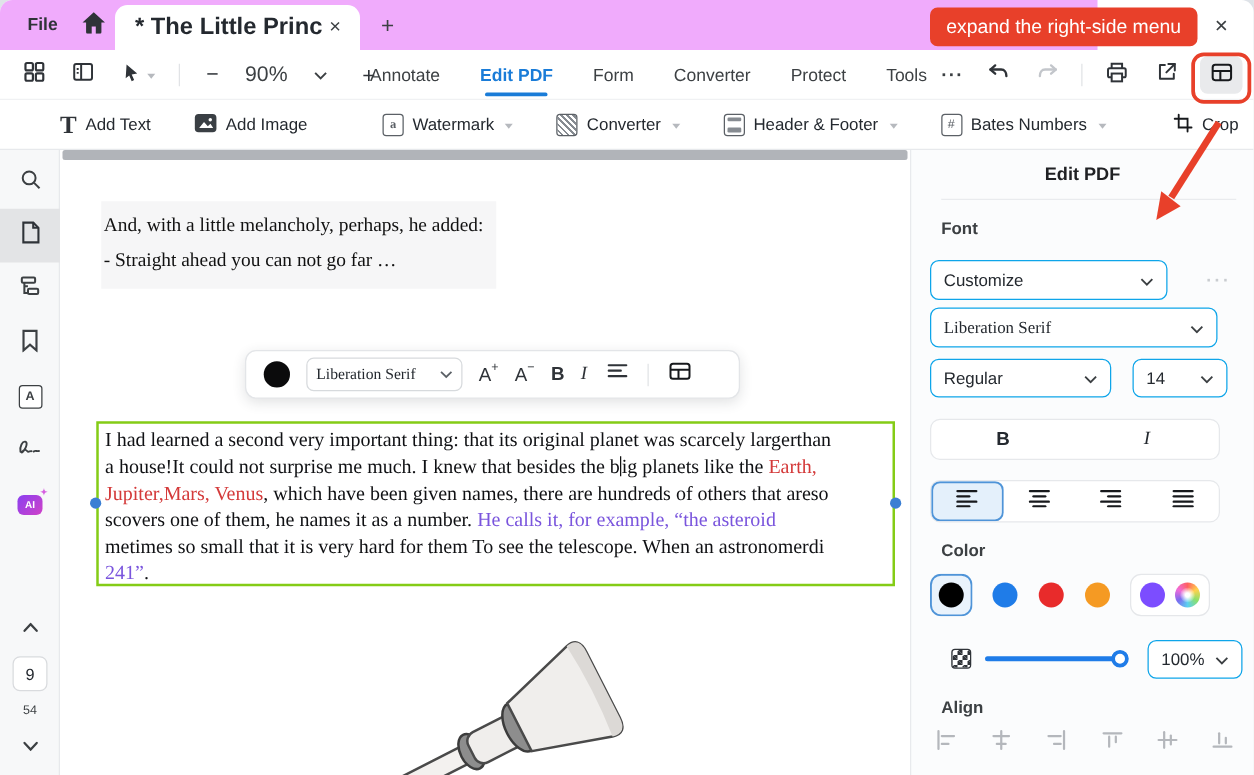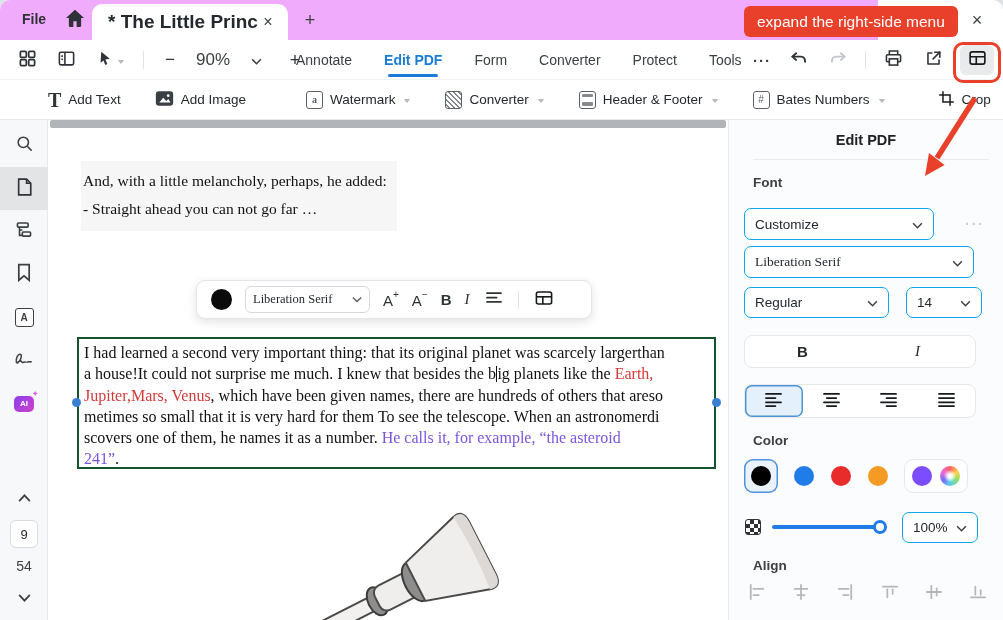--- a/index.html
+++ b/index.html
@@ -44,38 +44,38 @@
   .mini-doc.hf::before { top:2px; } .mini-doc.hf::after { bottom:2px; }
 
   
   .sidebar { position:absolute; left:0; top:120px; width:48px; height:500px; background:#f7f8f9; border-right:1px solid #e7e9ec; }
   .sb-item { width:48px; height:43px; display:flex; align-items:center; justify-content:center; cursor:pointer; }
   .sb-item.selected { background:#e3e4e6; }
   .ai-badge { width:20px; height:16px; border-radius:5px; background:linear-gradient(135deg,#8a3ff0,#d042c8); color:#fff; font-size:8px; font-weight:bold; display:flex; align-items:center; justify-content:center; position:relative; }
   .ai-badge::after { content:"✦"; position:absolute; right:-4px; top:-6px; font-size:7px; color:#d65fe0; }
   .pager { position:absolute; left:0; bottom:10px; width:48px; display:flex; flex-direction:column; align-items:center; gap:10px; }
   .page-input { width:28px; height:28px; background:#fff; border:1px solid #d9dbde; border-radius:6px; font-size:13px; color:#24292f; display:flex; align-items:center; justify-content:center; }
-  .page-total { font-size:14px; color:#3c4043; }
+  .page-total { font-size:10px; color:#3c4043; }
 
   
   .doc-area { position:absolute; left:48px; top:120px; width:680px; height:500px; background:#fff; overflow:hidden; }
   .hscroll { position:absolute; left:2px; top:0; width:676px; height:8px; background:#b1b4b9; border-radius:2px; }
   .para { position:absolute; left:33px; top:41px; background:#f6f6f7; padding:6px 10px 8px 2px; font-family:"Liberation Serif",serif; font-size:15.5px; color:#111; line-height:28px; }
 
   .inline-toolbar { position:absolute; left:148px; top:160px; width:396px; height:39px; background:#fff; border:1px solid #e3e5e8; border-radius:9px; box-shadow:0 3px 10px rgba(40,50,60,.14); display:flex; align-items:center; gap:13px; padding:0 14px; }
   .color-dot { width:21px; height:21px; border-radius:50%; background:#0b0b0c; cursor:pointer; }
   .font-select { display:flex; align-items:center; justify-content:space-between; width:125px; height:27px; border:1px solid #d7dadd; border-radius:6px; padding:0 7px; cursor:pointer; }
   .font-select span { font-family:"Liberation Serif",serif; font-size:12.5px; color:#24292f; }
   .fmt-btn { font-size:15px; color:#2f3338; cursor:pointer; position:relative; }
   .fmt-b { font-weight:bold; }
   .fmt-i { font-family:"Liberation Serif",serif; font-style:italic; }
   .a-size { font-size:15px; color:#2f3338; }
   .a-size sup { font-size:10px; position:relative; top:-2px; }
 
-  .textbox { position:absolute; left:29px; top:217px; width:639px; height:132px; border:2px solid #14532d; padding:3px 0 0 5px; font-family:"Liberation Serif",serif; font-size:16px; line-height:21.3px; white-space:nowrap; cursor:text; }
+  .textbox { position:absolute; left:29px; top:217px; width:639px; height:132px; border:2px solid #84cc16; padding:3px 0 0 5px; font-family:"Liberation Serif",serif; font-size:16px; line-height:21.3px; white-space:nowrap; cursor:text; }
   .seg-k { color:#101114; } .seg-r { color:#d43a3a; } .seg-p { color:#7a55dd; }
   .caret { display:inline-block; width:1.5px; height:16px; background:#111; vertical-align:-3px; }
   .handle { position:absolute; width:9px; height:9px; border-radius:50%; background:#3b7fd4; }
   .handle.left { left:-7px; top:59px; } .handle.right { right:-7px; top:59px; }
 
   .telescope { position:absolute; left:240px; top:368px; }
 
   
   .panel { position:absolute; left:728px; top:120px; width:275px; height:500px; background:#fbfcfd; border-left:1px solid #e8eaed; }
   .panel-title { position:absolute; left:0; top:12px; width:100%; text-align:center; font-size:14.5px; font-weight:bold; color:#202124; }
@@ -89,21 +89,21 @@
   .align-row { position:absolute; left:15px; top:264px; width:232px; height:34px; background:#fff; border:1px solid #e6e8eb; border-radius:8px; display:flex; }
   .align-cell { flex:1; display:flex; align-items:center; justify-content:center; cursor:pointer; border-radius:7px; }
   .align-cell.selected { background:#e4f0fb; box-shadow:inset 0 0 0 1.5px #4f94d8; }
   .swatch-row { position:absolute; left:15px; top:338px; height:36px; display:flex; align-items:center; }
   .swatch { width:20px; height:20px; border-radius:50%; cursor:pointer; }
   .swatch-sel { width:34px; height:34px; border-radius:9px; background:#eaf3fc; box-shadow:inset 0 0 0 1.5px #4f94d8; display:flex; align-items:center; justify-content:center; margin-right:16px; }
   .swatch-gap { margin-right:17px; }
   .swatch-group { width:64px; height:34px; border:1px solid #e5e7ea; border-radius:9px; background:#fff; display:flex; align-items:center; justify-content:space-evenly; margin-left:16px; }
   .sw-rainbow { background:conic-gradient(from 0deg,#ff6161,#ffd24d,#8be06b,#5bd0f0,#7b6bf0,#f06bd8,#ff6161); position:relative; }
   .sw-rainbow::after { content:""; position:absolute; inset:4px; border-radius:50%; background:radial-gradient(circle,#fff 20%,rgba(255,255,255,0) 75%); }
-  .opacity-row { position:absolute; left:16px; top:390px; width:240px; height:34px; display:flex; align-items:center; }
+  .opacity-row { position:absolute; left:32px; top:390px; width:240px; height:34px; display:flex; align-items:center; }
   .checker { width:16px; height:16px; border:1.6px solid #2f3338; border-radius:3px; background:linear-gradient(45deg,#2f3338 25%,transparent 25%,transparent 75%,#2f3338 75%), linear-gradient(45deg,#2f3338 25%,#fff 25%,#fff 75%,#2f3338 75%); background-size:8px 8px; background-position:0 0,4px 4px; }
   .slider { position:relative; width:108px; height:4px; background:#1f7ce8; border-radius:2px; margin-left:11px; cursor:pointer; }
   .slider-handle { position:absolute; right:-7px; top:-5px; width:14px; height:14px; background:#fff; border:3px solid #1f7ce8; border-radius:50%; }
   .obj-align-row { position:absolute; left:16px; top:462px; width:245px; display:flex; justify-content:space-between; }
   .obj-align-row .icon-btn { width:24px; height:24px; }
 
   
   .hl-box { position:absolute; left:953px; top:42px; width:48px; height:41px; border:3px solid #e8402a; border-radius:10px; pointer-events:none; }
   .arrow-svg { position:absolute; left:913px; top:92px; pointer-events:none; }
 </style>
@@ -353,22 +353,22 @@
               <line x1="2.5" y1="8.5" x2="21.5" y2="8.5"></line>
               <line x1="10.5" y1="8.5" x2="10.5" y2="17.5"></line>
             </svg></span>
         </span>
     </div>
 
     <div class="textbox">
       <div><span class="seg-k">I had learned a second very important thing: that its original planet was scarcely largerthan</span></div>
       <div><span class="seg-k"> a house!It could not surprise me much. I knew that besides the b</span><span class="caret"></span><span class="seg-k">ig planets like the </span><span class="seg-r">Earth,</span></div>
       <div><span class="seg-r">Jupiter,Mars, Venus</span><span class="seg-k">, which have been given names, there are hundreds of others that areso</span></div>
+      <div><span class="seg-k">scovers one of them, he names it as a number. </span><span class="seg-p">He calls it, for example, “the asteroid</span></div>
       <div><span class="seg-k">metimes so small that it is very hard for them To see the telescope. When an astronomerdi</span></div>
-      <div><span class="seg-k">scovers one of them, he names it as a number. </span><span class="seg-p">He calls it, for example, “the asteroid</span></div>
       <div><span class="seg-p">241”</span><span class="seg-k">.</span></div>
       <span class="handle left"></span>
       <span class="handle right"></span>
     </div>
 
     <div class="telescope">
       <svg width="225" height="132" viewBox="0 0 225 132">
         <g transform="rotate(-27 110 110)">
           <rect x="-5" y="96" width="95" height="15" rx="6" fill="#f3f1ef" stroke="#4a4a4a" stroke-width="2"></rect>
           <ellipse cx="90" cy="103.5" rx="9" ry="15" fill="#8d8d8d" stroke="#3c3c3c" stroke-width="2"></ellipse>

